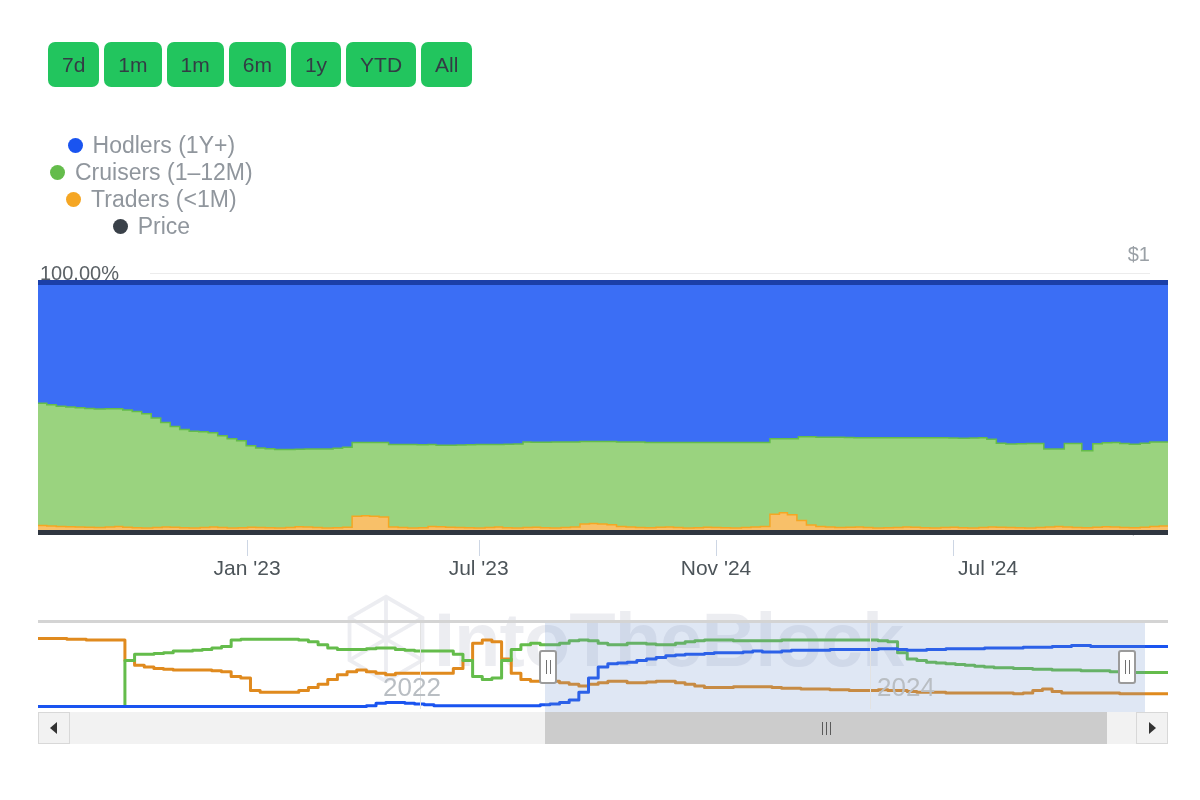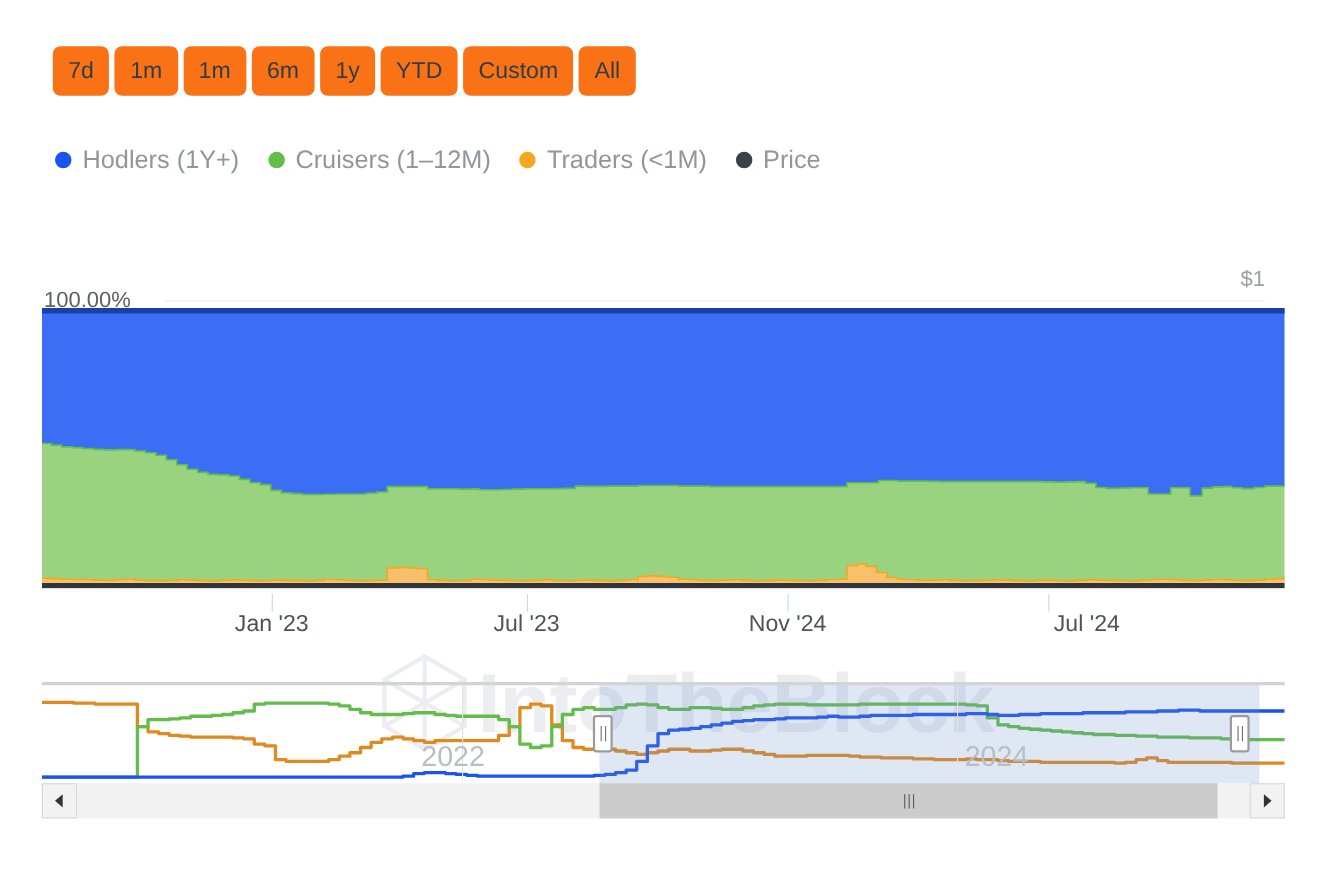--- a/index.html
+++ b/index.html
@@ -11,36 +11,36 @@
     overflow: hidden;
   }
   #root { position: relative; width: 1200px; height: 800px; }
 
   
   #range-bar {
     position: absolute; left: 48px; top: 42px;
     display: flex; align-items: center; gap: 5px;
   }
   .range-btn {
-    background: #f97316;
+    background: #22c55e;
     border: none;
     border-radius: 7px;
     color: #333c44;
     font-family: "Liberation Sans", sans-serif;
     font-size: 21px;
     line-height: 1;
     padding: 12px 14px;
     cursor: pointer;
     white-space: nowrap;
   }
 
   
   #legend {
     position: absolute; left: 50px; top: 132px;
-    display: flex; align-items: center; gap: 0px;
+    display: flex; align-items: center; gap: 0px; flex-direction: column;
   }
   .legend-item {
     display: flex; align-items: center;
     margin-right: 26px;
     cursor: pointer;
   }
   .legend-dot {
     width: 15px; height: 15px; border-radius: 50%;
     margin-right: 10px;
     flex: none;
@@ -202,21 +202,20 @@
 
 <div id="root">
 
   <div id="range-bar">
       <button class="range-btn">7d</button>
       <button class="range-btn">1m</button>
       <button class="range-btn">1m</button>
       <button class="range-btn">6m</button>
       <button class="range-btn">1y</button>
       <button class="range-btn">YTD</button>
-      <button class="range-btn">Custom</button>
       <button class="range-btn">All</button>
     </div>
 
   <div id="legend">
       <div class="legend-item">
         <span class="legend-dot" style="background: rgb(26, 84, 240);"></span>
         <span class="legend-label">Hodlers (1Y+)</span>
       </div>
       <div class="legend-item">
         <span class="legend-dot" style="background: rgb(100, 188, 75);"></span>

